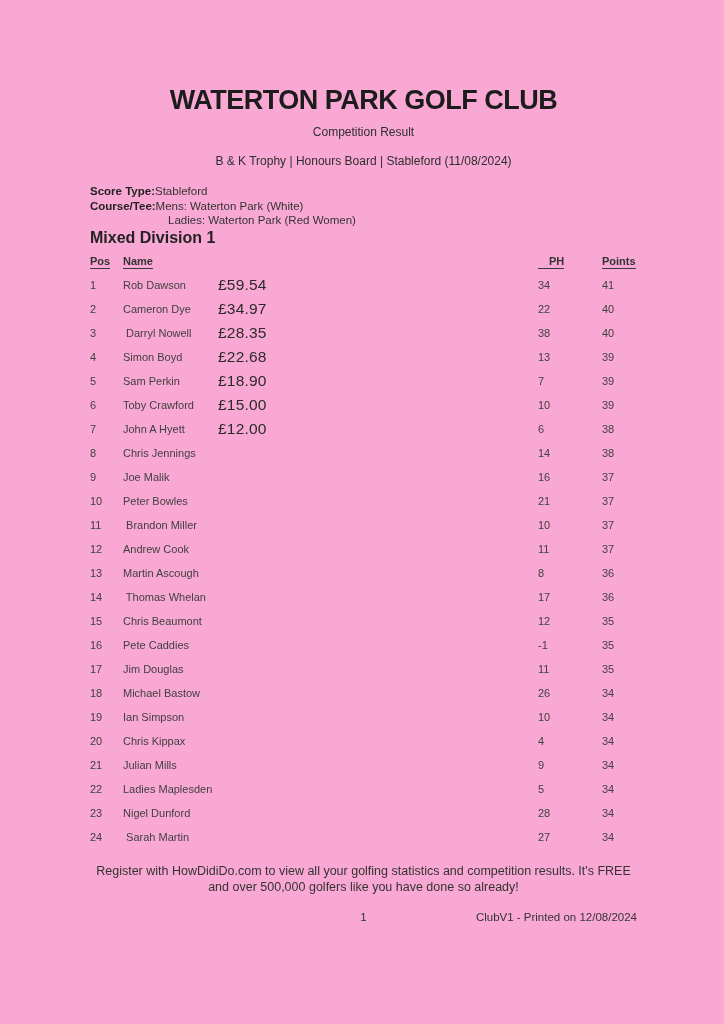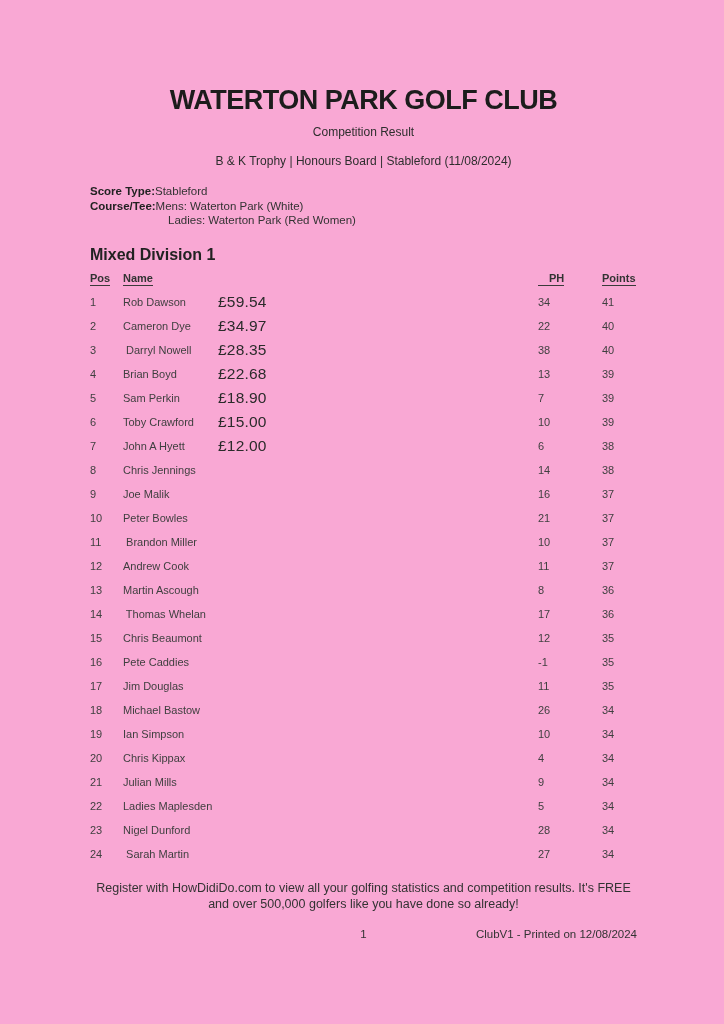--- a/index.html
+++ b/index.html
@@ -22,21 +22,21 @@
     letter-spacing: -0.5px;
     line-height: 28px;
   }
   .subtitle { font-size: 12px; color: #2e2e2e; margin-top: 10px; line-height: 17px; }
   .comp-line { font-size: 12px; color: #2e2e2e; margin-top: 13px; line-height: 14px; }
 
   .details { margin-top: 16px; font-size: 11.5px; line-height: 14.5px; color: #333333; }
   .lbl { font-weight: bold; color: #222222; }
   .indent { padding-left: 78px; }
 
-  .division-title { font-size: 16px; font-weight: bold; color: #222222; margin-top: 18px; line-height: 18px; }
+  .division-title { font-size: 16px; font-weight: bold; color: #222222; margin-top: 1px; line-height: 18px; }
 
   .t-head {
     display: flex;
     align-items: center;
     height: 22px;
     margin-top: 4px;
     font-weight: bold;
     font-size: 11px;
     color: #333333;
   }
@@ -101,21 +101,21 @@
   <div class="t-row">
     <span class="c-pos">3</span>
     <span class="c-name"> Darryl Nowell</span>
     <span class="c-prize">£28.35</span>
     <span class="c-ph">38</span>
     <span class="c-points">40</span>
   </div>
 
   <div class="t-row">
     <span class="c-pos">4</span>
-    <span class="c-name">Brian Boyd</span>
+    <span class="c-name">Simon Boyd</span>
     <span class="c-prize">£22.68</span>
     <span class="c-ph">13</span>
     <span class="c-points">39</span>
   </div>
 
   <div class="t-row">
     <span class="c-pos">5</span>
     <span class="c-name">Sam Perkin</span>
     <span class="c-prize">£18.90</span>
     <span class="c-ph">7</span>

